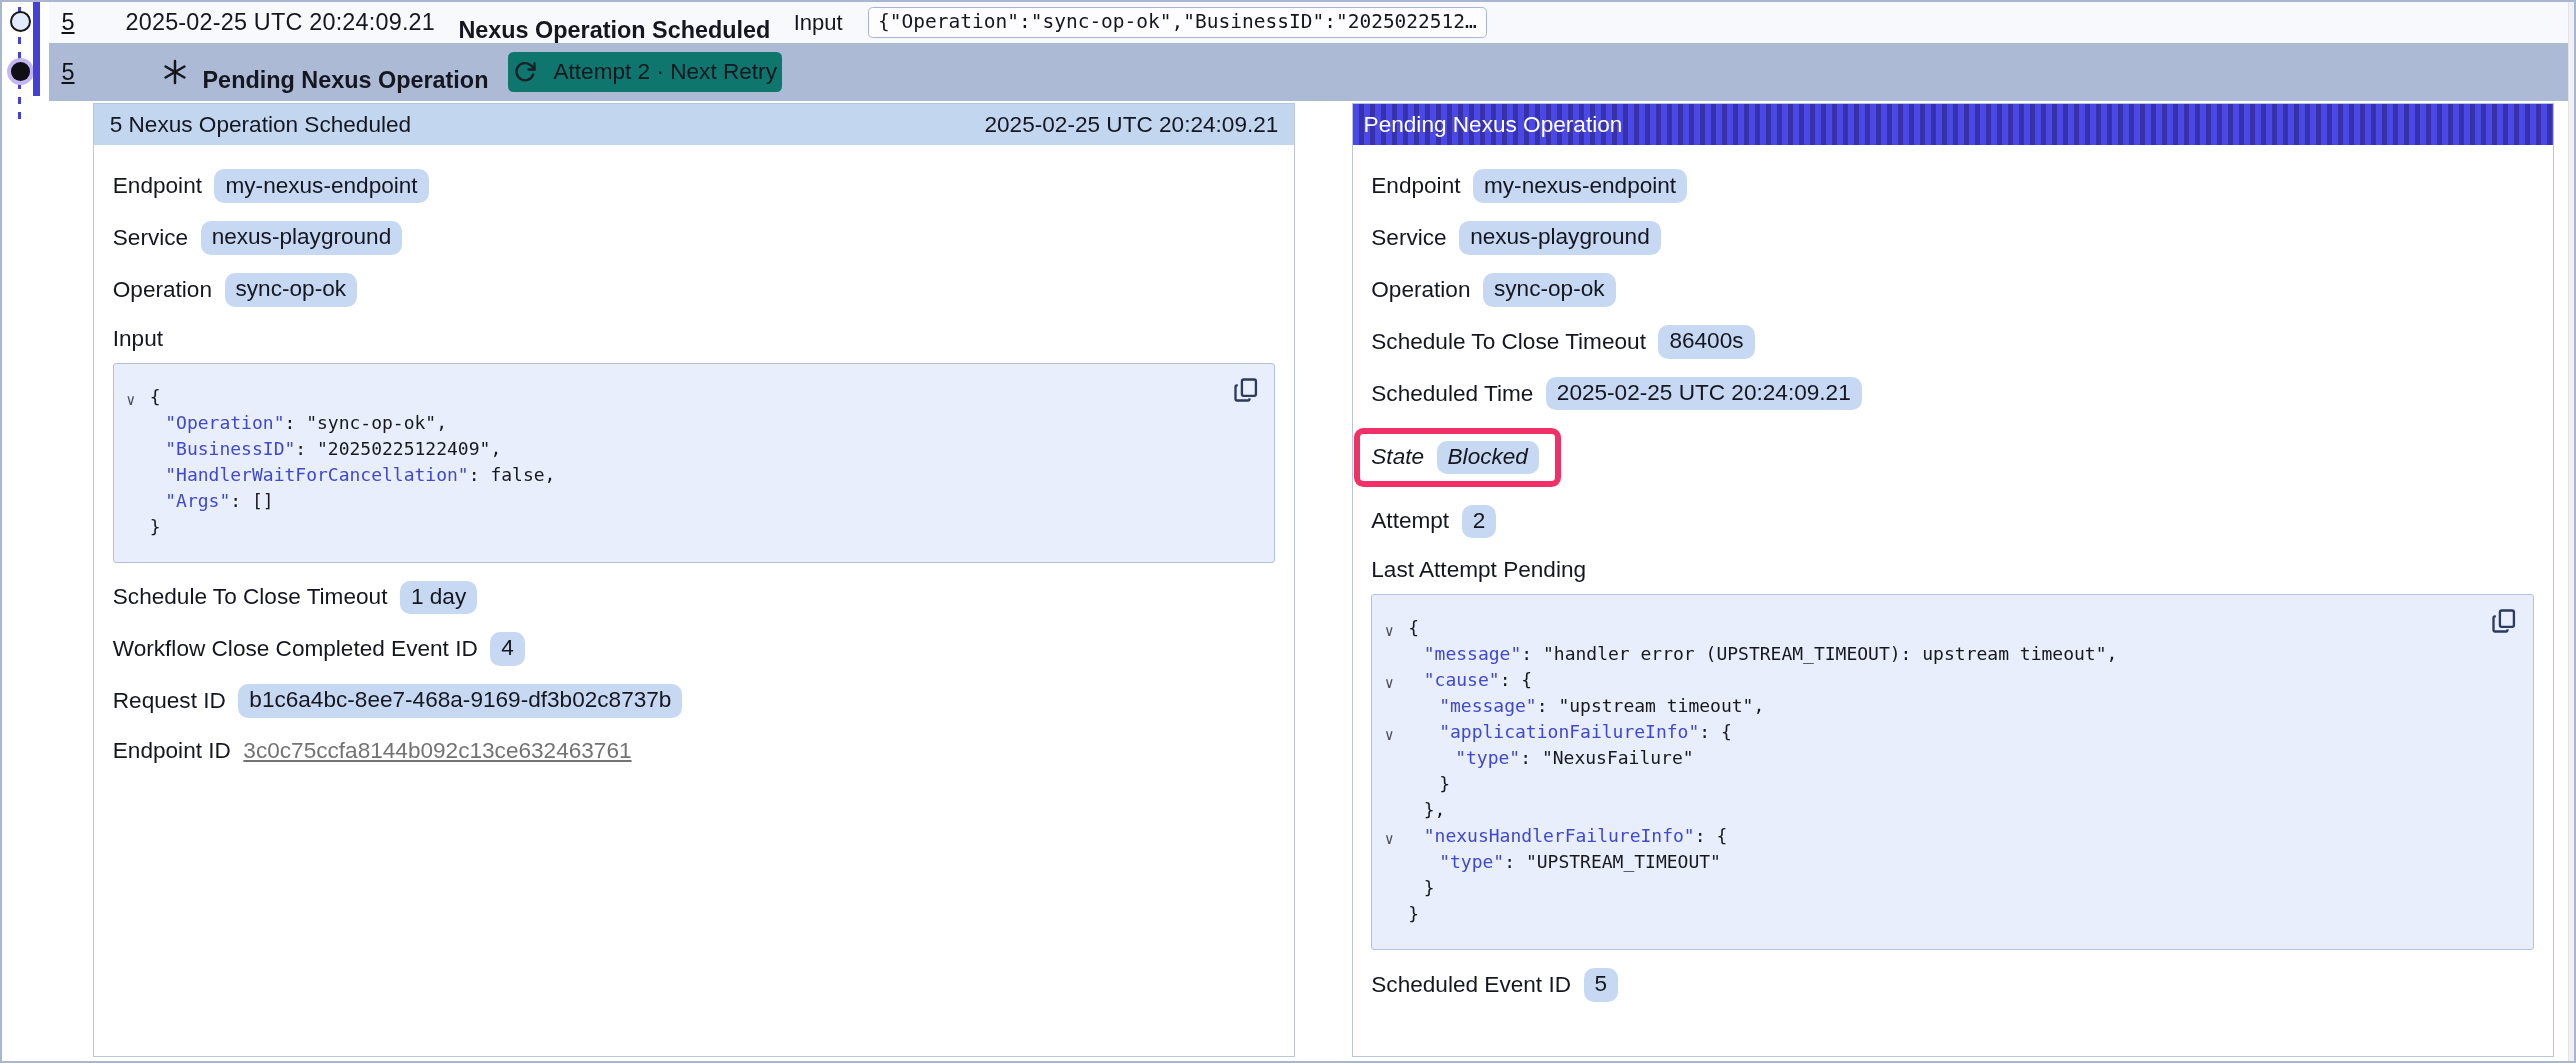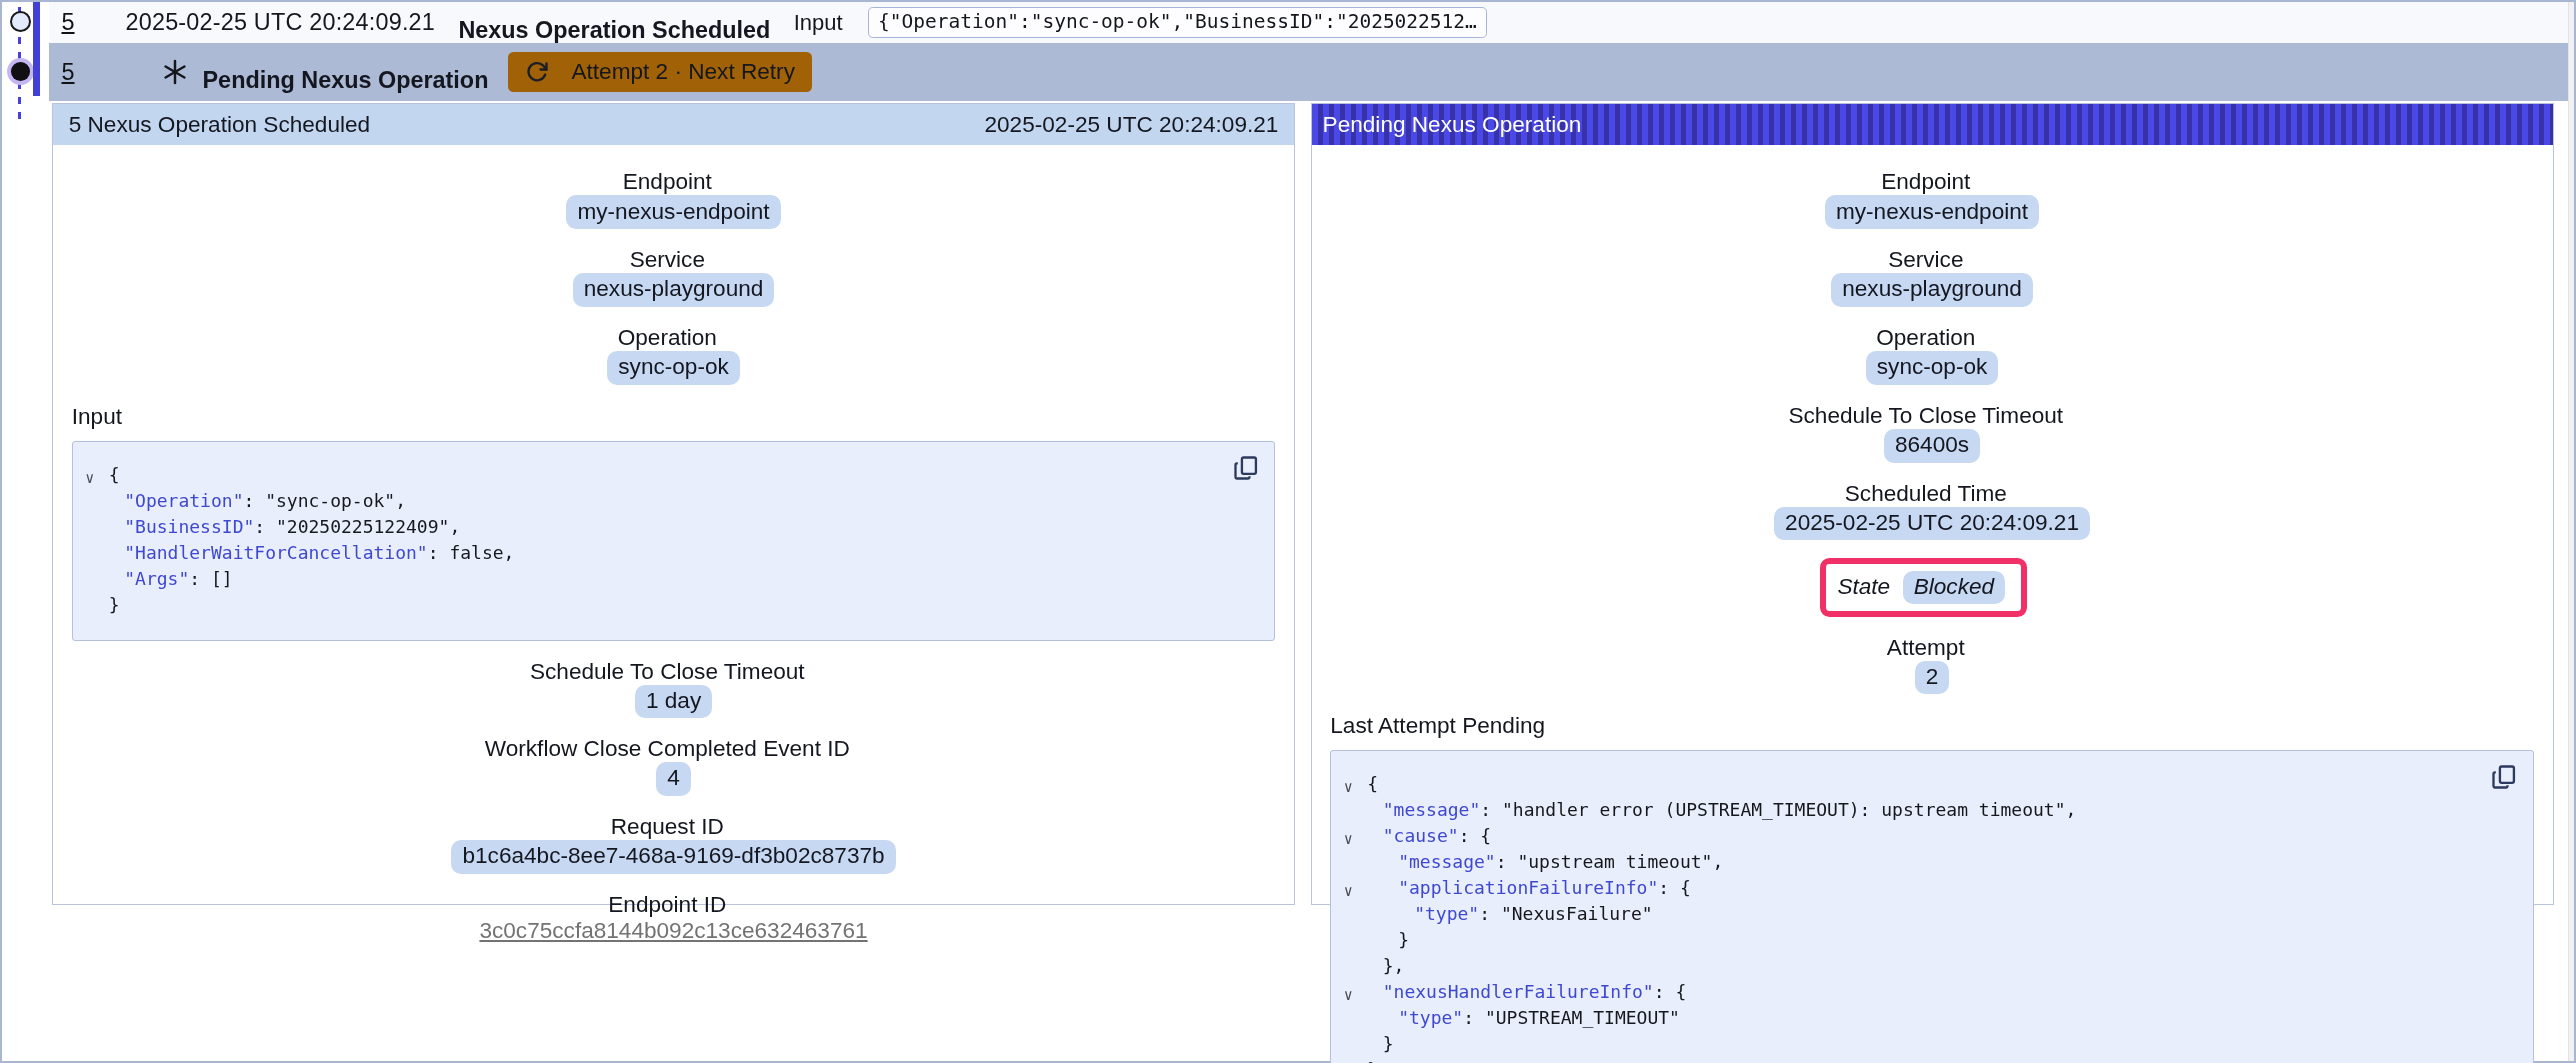--- a/index.html
+++ b/index.html
@@ -25,34 +25,34 @@
   .row2 { height:58px; background:#adbad5; }
   .idlink { color:#101216; text-decoration:underline; cursor:pointer; font-size:23.4px; }
   .ts { margin-left:51px; letter-spacing:0.2px; }
   .rtitle { font-weight:700; margin-left:23.4px;margin-top:16px; }
   .row2 .rtitle { margin-left:14px; }
   .inlabel { margin-left:23.4px; font-size:22px; }
   .inpreview { margin-left:25px; font-family:"DejaVu Sans Mono", monospace; font-size:19.5px;
                background:#fdfdff; border:1.6px solid #a8b3da; border-radius:4.7px;
                padding:2.3px 9.4px 3.9px; white-space:nowrap; }
   .aster { margin-left:86px; display:inline-flex; }
-  .retry { margin-left:20px; display:inline-flex; align-items:center; gap:22px;
-           background:#a16207; border-radius:5.5px; padding:7px 17px; font-size:22.6px; font-weight:500; }
+  .retry { margin-left:20px; display:inline-flex; align-items:center; gap:16px;
+           background:#0f766e; border-radius:5.5px; padding:7px 5px; font-size:22.6px; font-weight:500; }
 
   
   .main { display:flex; gap:15.6px; padding:2.3px 19.5px 0 3.1px; height:963px; align-items:stretch; }
-  .panel { flex:1; border:1.6px solid #bac5dd; background:#ffffff; height:802px; }
+  .panel { flex:1; border:1.6px solid #bac5dd; background:#ffffff; height:954px;margin-left:41px; }
   .panel-header { height:41px; display:flex; align-items:center; justify-content:space-between;
                   padding:0 15.6px; font-size:22.6px; font-weight:500; }
   .panel.left  .panel-header { background:#c3d6f0; color:#14171f; }
   .panel.right .panel-header { background:repeating-linear-gradient(90deg,#4b48e8 0 6.2px,#3732aa 6.2px 11px);
                                color:#ffffff; justify-content:flex-start; padding:0 11px; }
   .panel-body { padding:6.2px 18.7px 0; }
 
-  .field { display:flex; align-items:center; min-height:31px; margin:18px 0; font-size:22.6px;flex-direction:column; }
+  .field { display:flex; align-items:center; min-height:31px; margin:18px 0; font-size:22.6px; }
   .flabel { margin-right:12.5px; white-space:nowrap; }
   .vbadge { background:#c7d8f3; border-radius:10px; padding:3.1px 11px 4.7px; white-space:nowrap; }
   .plain-link { color:#737373; text-decoration:underline; cursor:pointer; }
 
   .section-label { font-size:22.6px; margin:18.7px 0 11px; }
 
   .code { position:relative; background:#e8eefb; border:1.6px solid #b3bfdc; border-radius:3.1px;
           padding:20px 50px 22px 12.5px; font-family:"DejaVu Sans Mono", monospace;
           font-size:18px; line-height:26px; color:#16181d; }
   .cline { display:flex; white-space:pre; }

